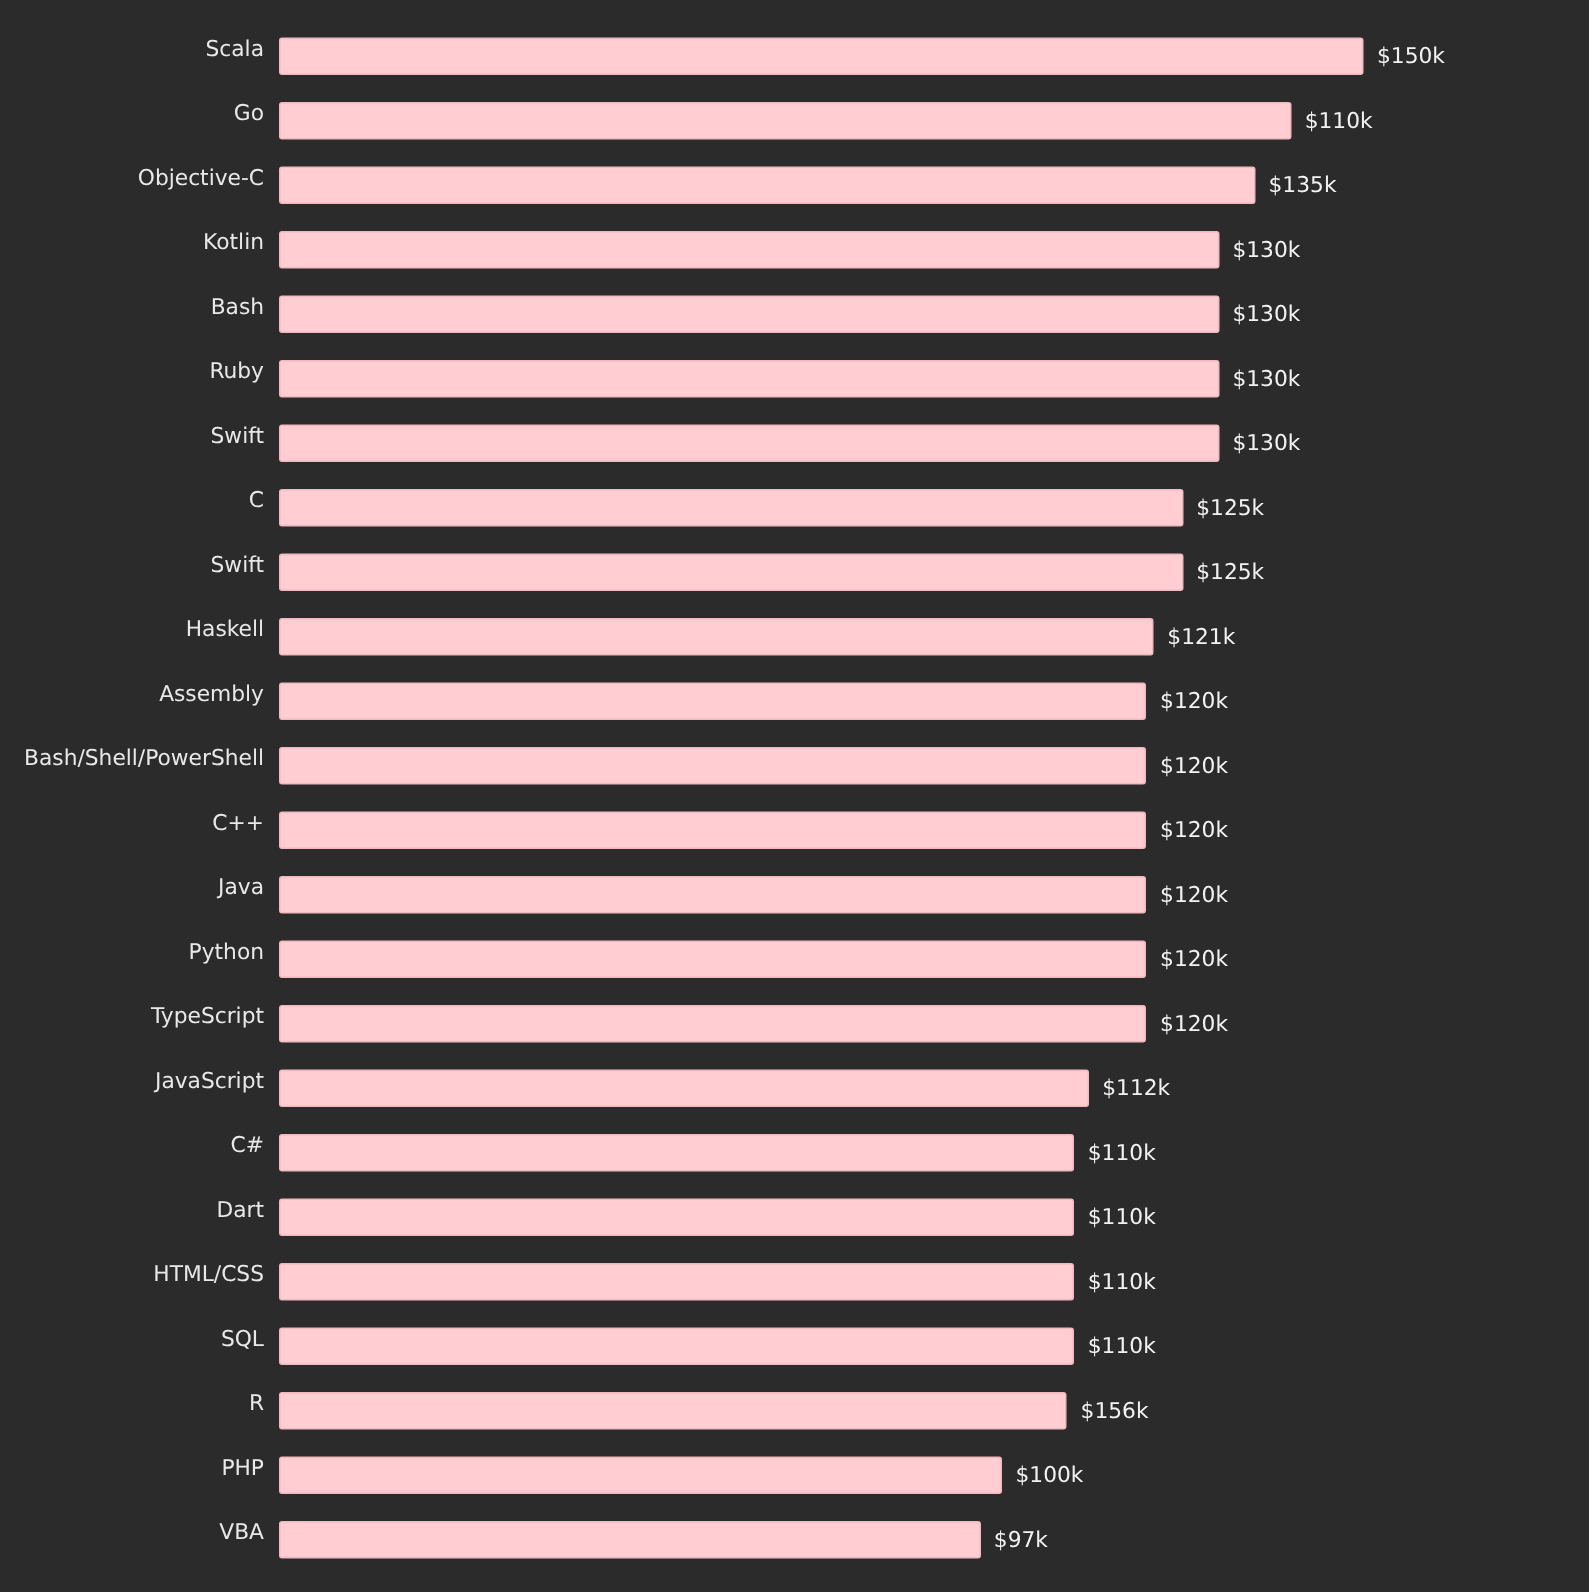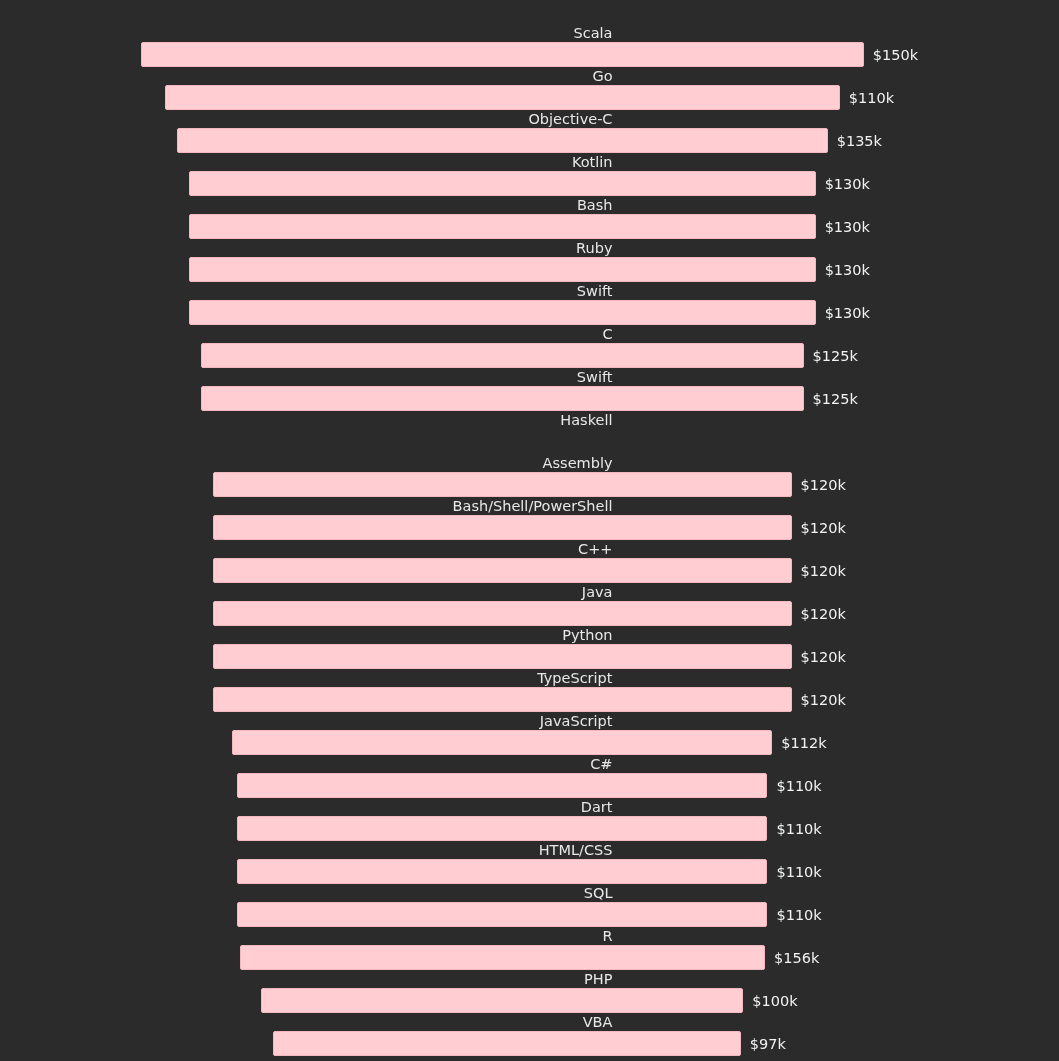--- a/index.html
+++ b/index.html
@@ -15,23 +15,22 @@
   }
   #chart {
     position: relative;
     width: 1059px;
     height: 1061px;
     box-sizing: border-box;
     padding-top: 25px;
   }
   .row {
     display: flex;
-    align-items: center;
+    align-items: flex-start;
     height: 43px;
-    flex-direction: column;
   }
   .label {
     width: 186px;
     text-align: right;
     padding-right: 10px;
     box-sizing: border-box;
     color: #e8e8e8;
     font-size: 14.5px;
     white-space: nowrap;
     overflow: hidden;
@@ -118,20 +117,24 @@
     </div>
     <div class="row">
       <div class="label">Swift</div>
       <div class="bar-wrap">
         <div class="bar" style="width: 602.5px; background: rgb(255, 205, 210); border-color: rgb(242, 184, 190);"></div>
         <div class="value">$125k</div>
       </div>
     </div>
     <div class="row">
       <div class="label">Haskell</div>
+      <div class="bar-wrap">
+        <div class="bar" style="width: 583.22px; background: rgb(255, 205, 210); border-color: rgb(242, 184, 190);"></div>
+        <div class="value">$121k</div>
+      </div>
     </div>
     <div class="row">
       <div class="label">Assembly</div>
       <div class="bar-wrap">
         <div class="bar" style="width: 578.4px; background: rgb(255, 205, 210); border-color: rgb(242, 184, 190);"></div>
         <div class="value">$120k</div>
       </div>
     </div>
     <div class="row">
       <div class="label">Bash/Shell/PowerShell</div>

